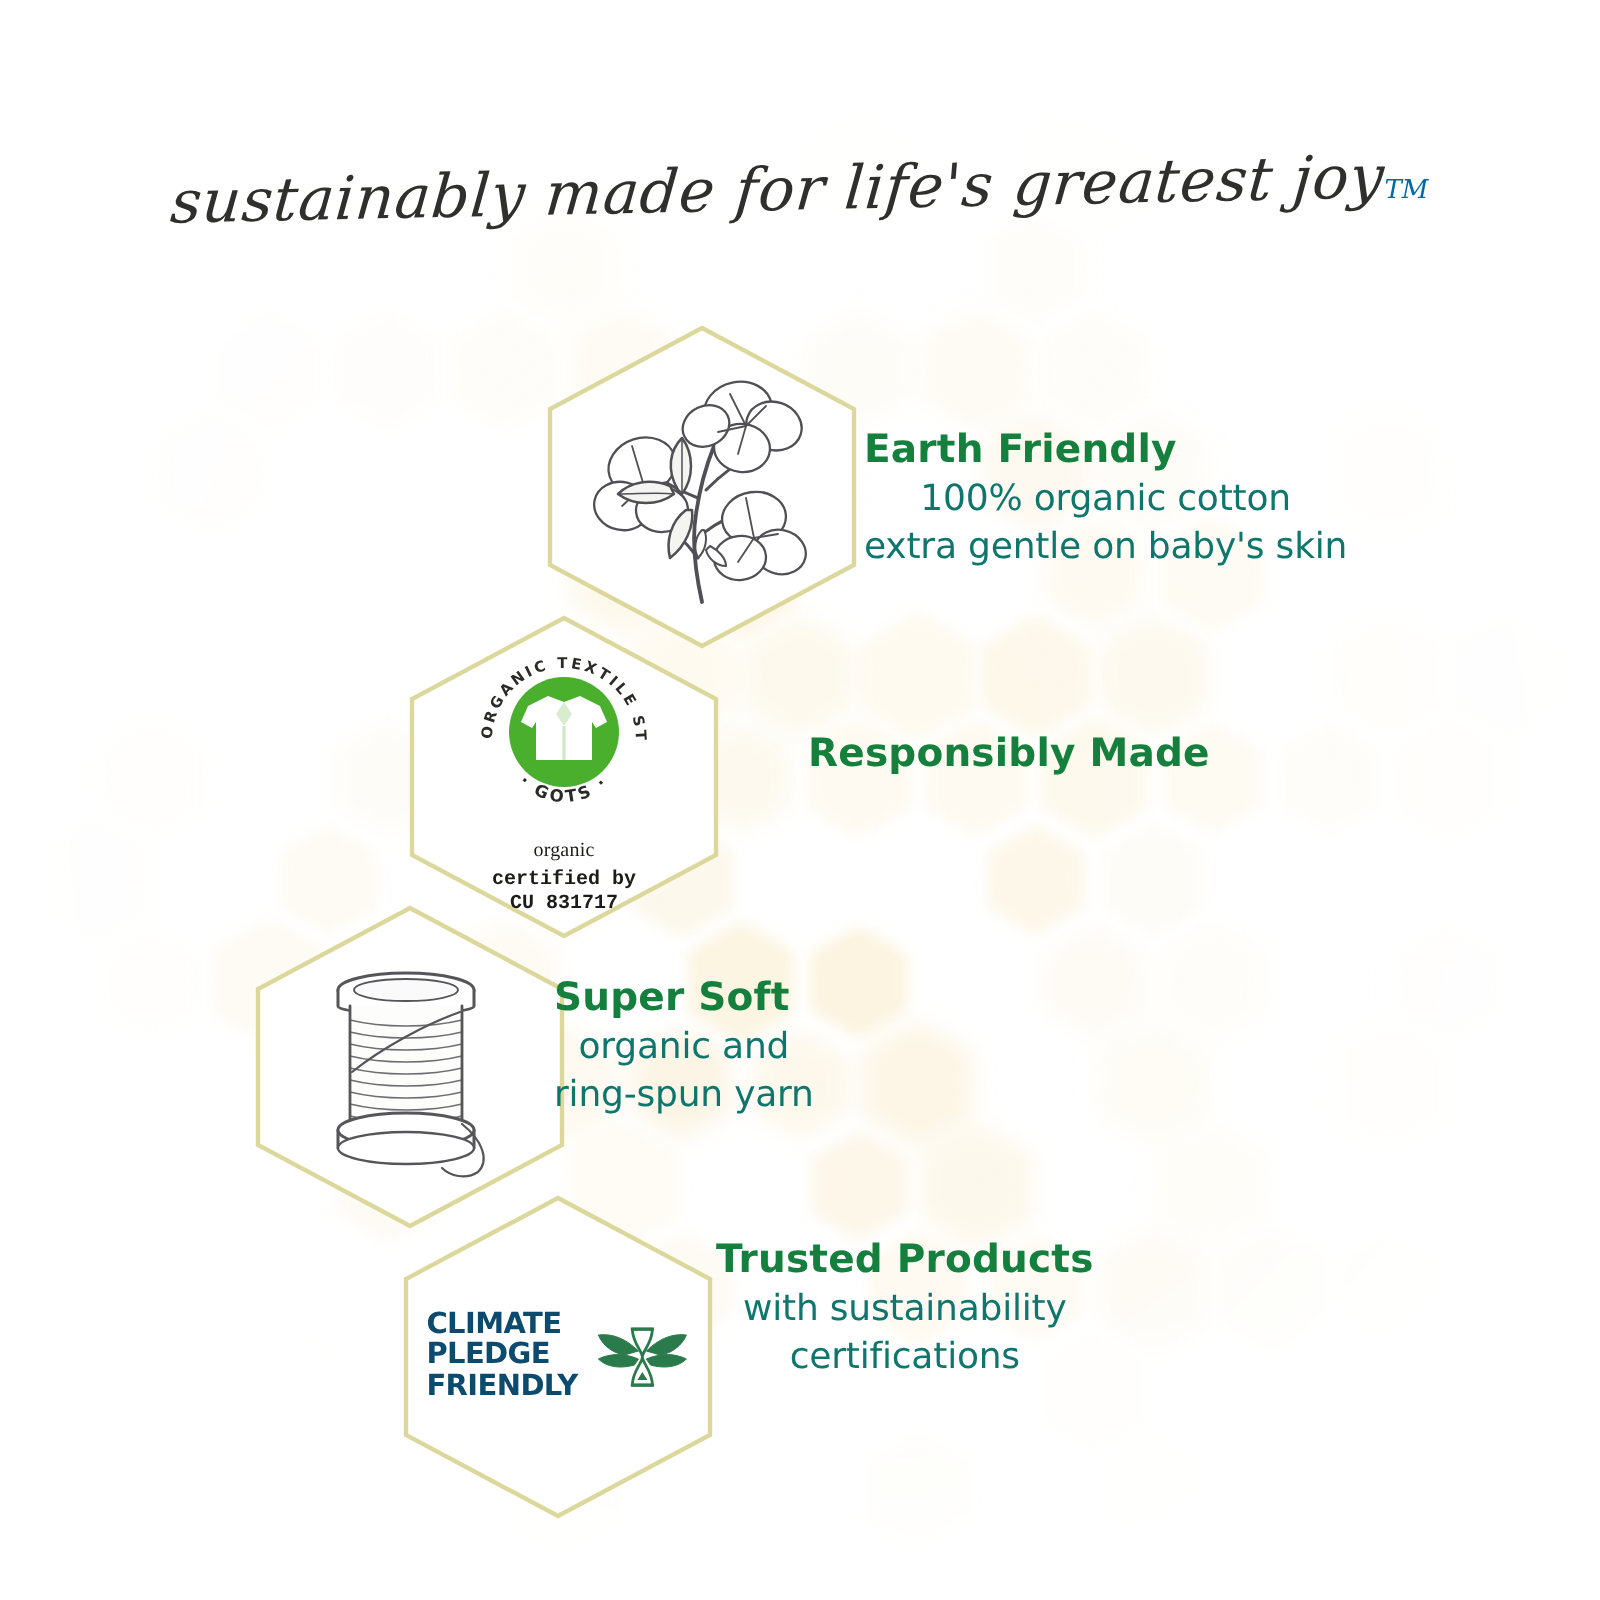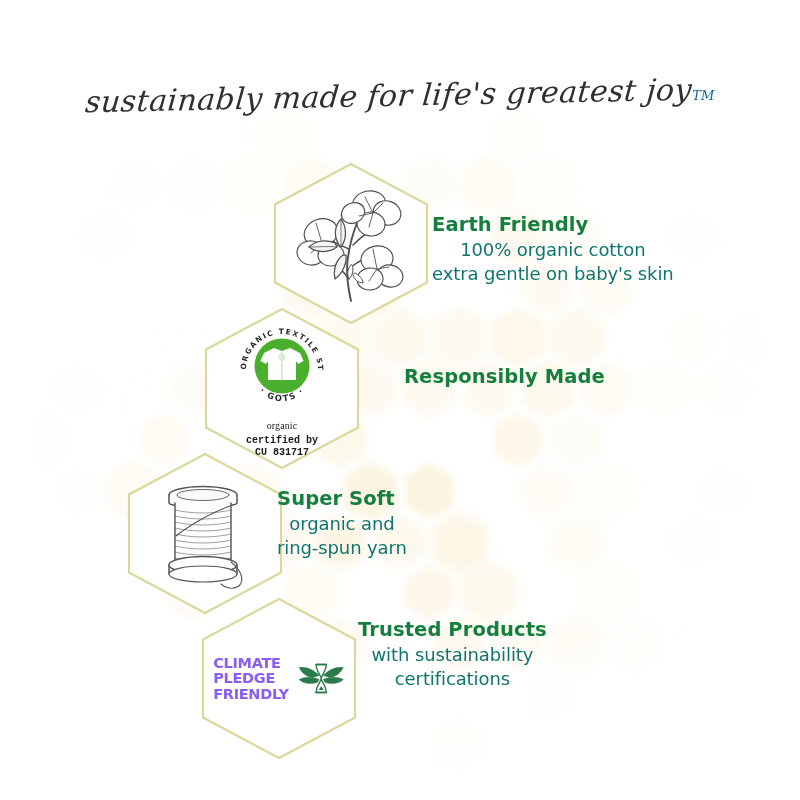--- a/index.html
+++ b/index.html
@@ -133,21 +133,21 @@
     transform: translate(-50%, -50%);
     display: flex;
     flex-direction: row;
     align-items: center;
     gap: 8px;
   }
   .cpf-words {
     font-family: "DejaVu Sans", sans-serif;
     font-weight: bold;
     font-size: 14.5px;
-    color: #8b5cf6;
+    color: #0c4a6e;
     line-height: 1.08;
     text-align: left;
     letter-spacing: -0.3px;
   }
 </style>
 </head>
 <body>
 
 <div id="canvas">
 

